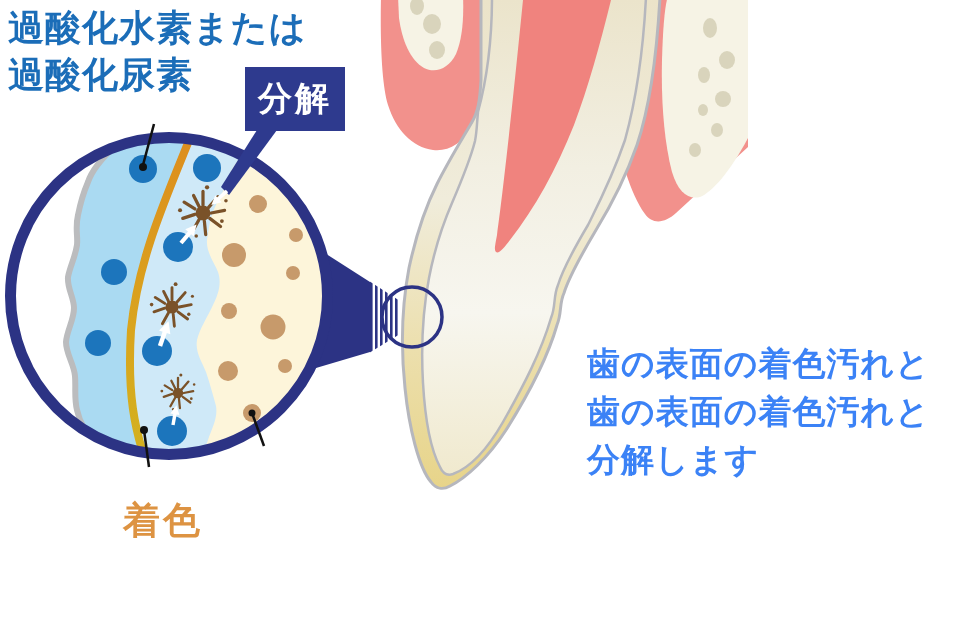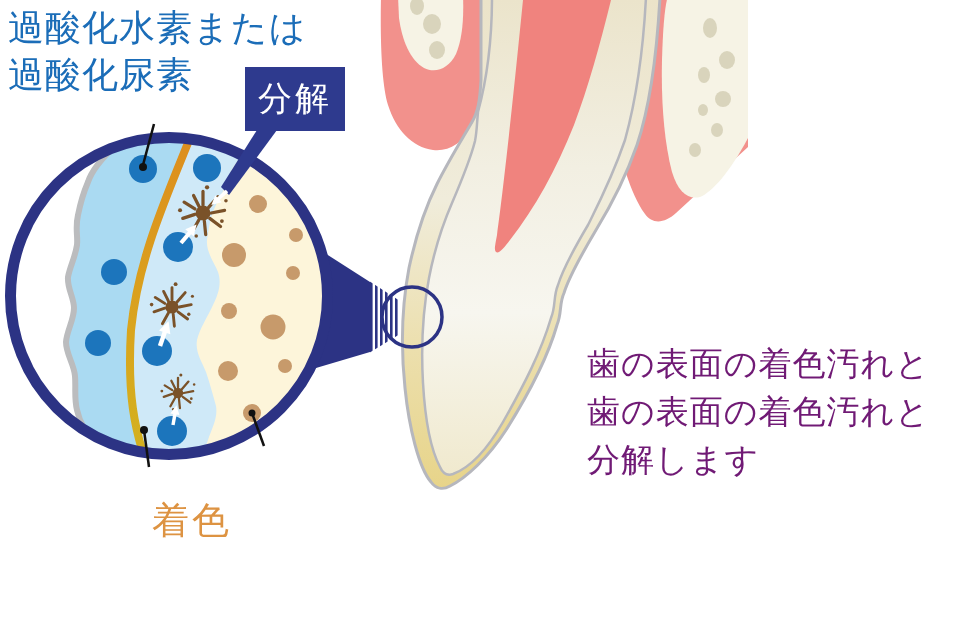--- a/index.html
+++ b/index.html
@@ -1,24 +1,24 @@
 <!DOCTYPE html>
 <html><head>
 <meta charset="utf-8">
 <style>
   html,body{margin:0;padding:0;background:#fff;}
   #stage{position:relative;width:960px;height:622px;background:#fff;overflow:hidden;
          font-family:"DejaVu Sans","Liberation Sans",sans-serif;}
-  .jp{font-weight:normal;position:absolute;white-space:nowrap;}
+  .jp{font-weight:bold;position:absolute;white-space:nowrap;}
   #peroxide-label{left:8px;top:4px;font-size:36px;line-height:47px;color:#1b6db8;letter-spacing:1px;}
   #bubble{left:245px;top:67px;width:100px;height:64px;background:#2e3a8e;color:#ffffff;
           font-size:34px;display:flex;align-items:center;justify-content:center;letter-spacing:3px;}
-  #staining-label{left:123px;top:496px;font-size:37px;color:#dd9342;letter-spacing:3px;margin-left:29px;}
+  #staining-label{left:123px;top:496px;font-size:37px;color:#dd9342;letter-spacing:3px;}
   #pigment-label{left:254px;top:467px;font-size:35px;color:#c0916a;letter-spacing:3px;}
-  #caption{left:587px;top:340px;font-size:33px;line-height:48px;color:#701a75;letter-spacing:1px;}
+  #caption{left:587px;top:340px;font-size:33px;line-height:48px;color:#3b82f6;letter-spacing:1px;}
   svg{position:absolute;left:0;top:0;}
 </style>
 </head>
 <body>
 
 <div id="stage">
 
   <svg width="960" height="622" viewBox="0 0 960 622">
     <defs>
       <clipPath id="lensClip">

